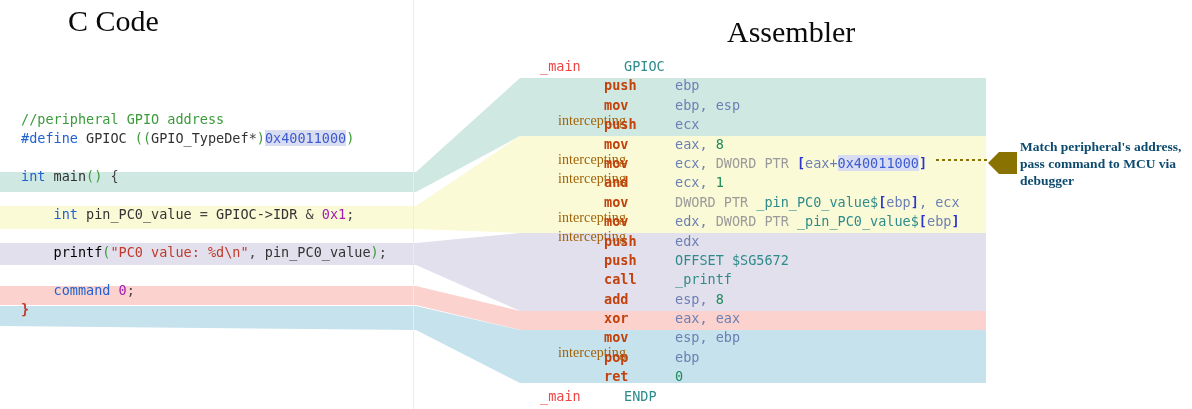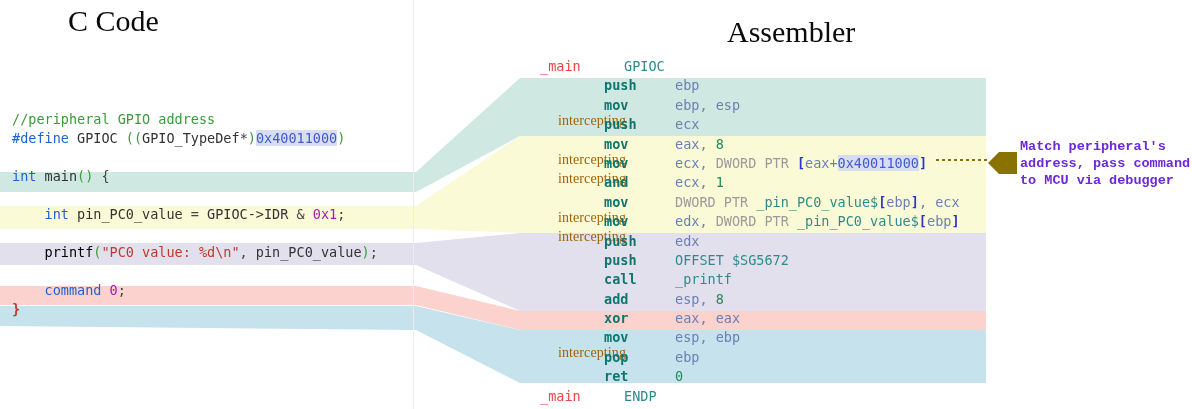--- a/index.html
+++ b/index.html
@@ -34,21 +34,21 @@
   #title-asm  { left:727px; top:15px; }
 
   
   #c-panel {
     position:absolute; left:0; top:110px; width:416px; z-index:4;
     font-family:"DejaVu Sans Mono","Liberation Mono", monospace;
     font-size:13.5px; line-height:19px;
   }
   .cline {
     position:relative; height:19px; white-space:pre;
-    padding-left:12px; color:#333;
+    padding-left:21px; color:#333;
   }
 
   
   #asm-panel {
     position:absolute; left:520px; top:58px; width:470px; z-index:4;
     font-size:13.5px;
   }
   .aline { position:relative; height:19.4px; white-space:nowrap; }
   .icept {
     position:absolute; left:0; top:16px; width:106px; text-align:right;
@@ -69,21 +69,21 @@
     font-family:"DejaVu Sans Mono","Liberation Mono", monospace;
     color:#ef4444;
   }
   .dir {
     position:absolute; left:84px; top:0;
     font-family:"DejaVu Sans Mono","Liberation Mono", monospace;
     color:#2e8b8b;
   }
 
   
-  .t-kw    { color:#0f766e; font-weight:bold; }          
+  .t-kw    { color:#c2410c; font-weight:bold; }          
   .t-reg   { color:#6b7fb5; }                            
   .t-num   { color:#1f8a5a; }                            
   .t-gray  { color:#9b9b9b; }                            
   .t-brk   { color:#2b35d0; font-weight:bold; }          
   .t-sym   { color:#2e8b8b; }                            
   .t-addr  { color:#3d5bd0; background:#d9ddf2; }        
   .t-teal  { color:#2e8b8b;text-align:right; }
 
   
   .c-cmt   { color:#3a9b3a; }
@@ -94,23 +94,23 @@
   .c-str   { color:#c0392b; }
   .c-num   { color:#a21caf; }
   .c-fn    { color:#000000; }
   .c-addr  { color:#3d5bd0; background:#d9ddf2; }
   .c-brace { color:#c0392b; font-weight:bold; }
   .c-paren { color:#3a9b3a; }
 
   
   #annotation {
     position:absolute; left:1020px; top:138px; width:172px; z-index:8;
-    font-family:Liberation Mono, monospace;
+    font-family:Liberation Serif, serif;
     font-size:13.5px; font-weight:bold; line-height:17px;
-    color:#6d28d9;
+    color:#0c4a6e;
   }
   #anno-arrow {
     position:absolute; left:988px; top:150px; z-index:8;
   }
   #anno-dots {
     position:absolute; left:936px; top:159px; width:54px; height:2px; z-index:7;
     background-image:linear-gradient(to right,#8a7200 0 3px, transparent 3px 6px);
     background-size:6px 2px; background-repeat:repeat-x;
   }
 </style>

